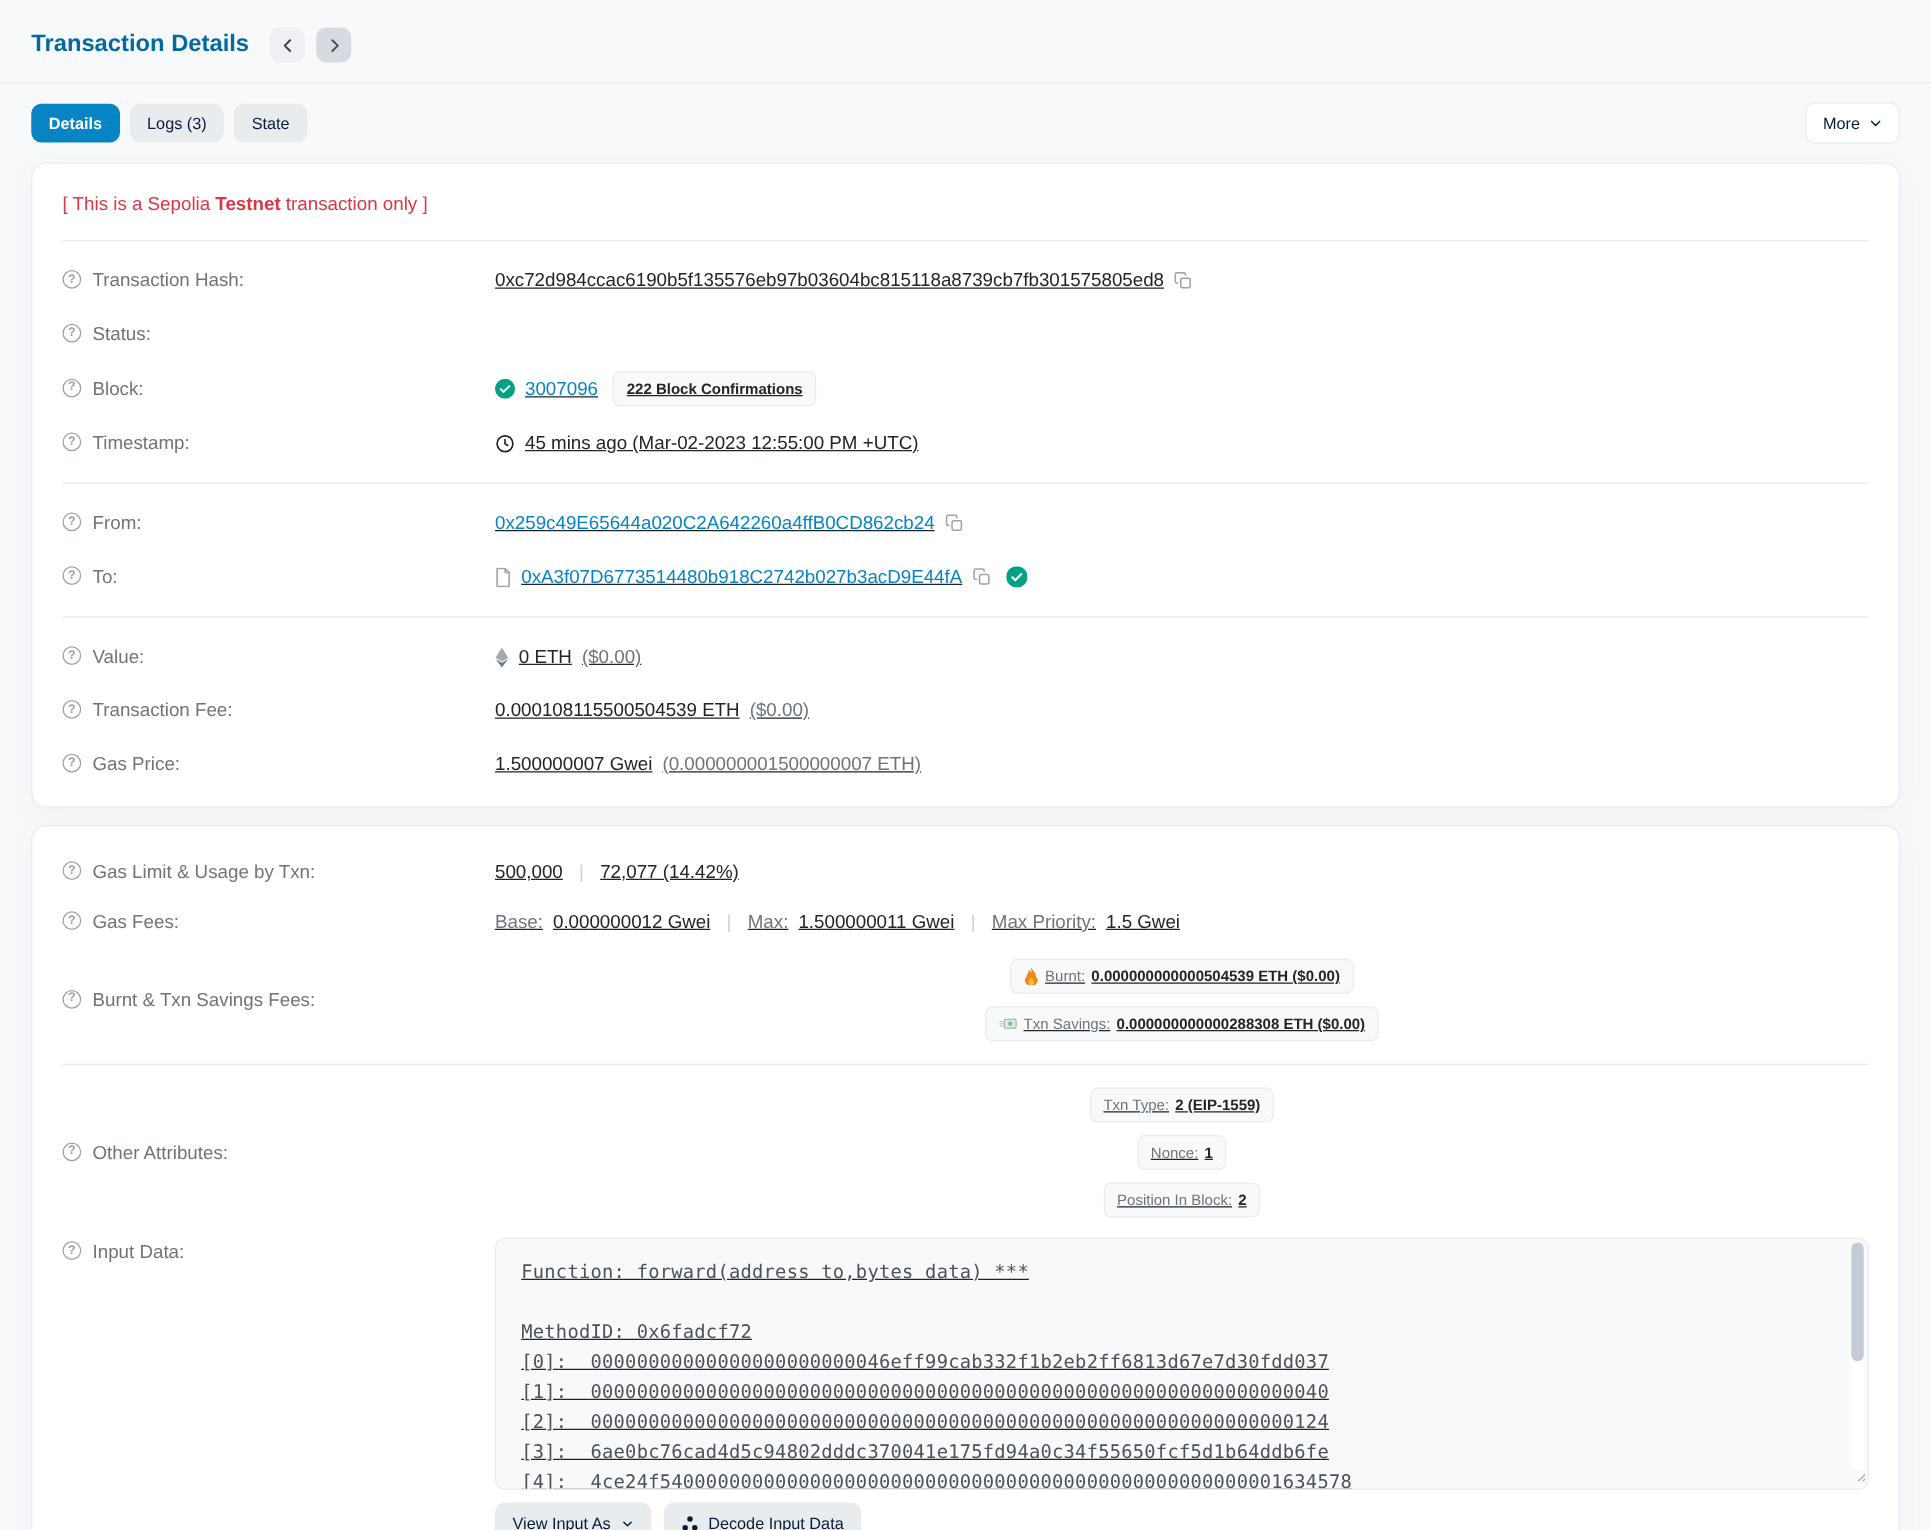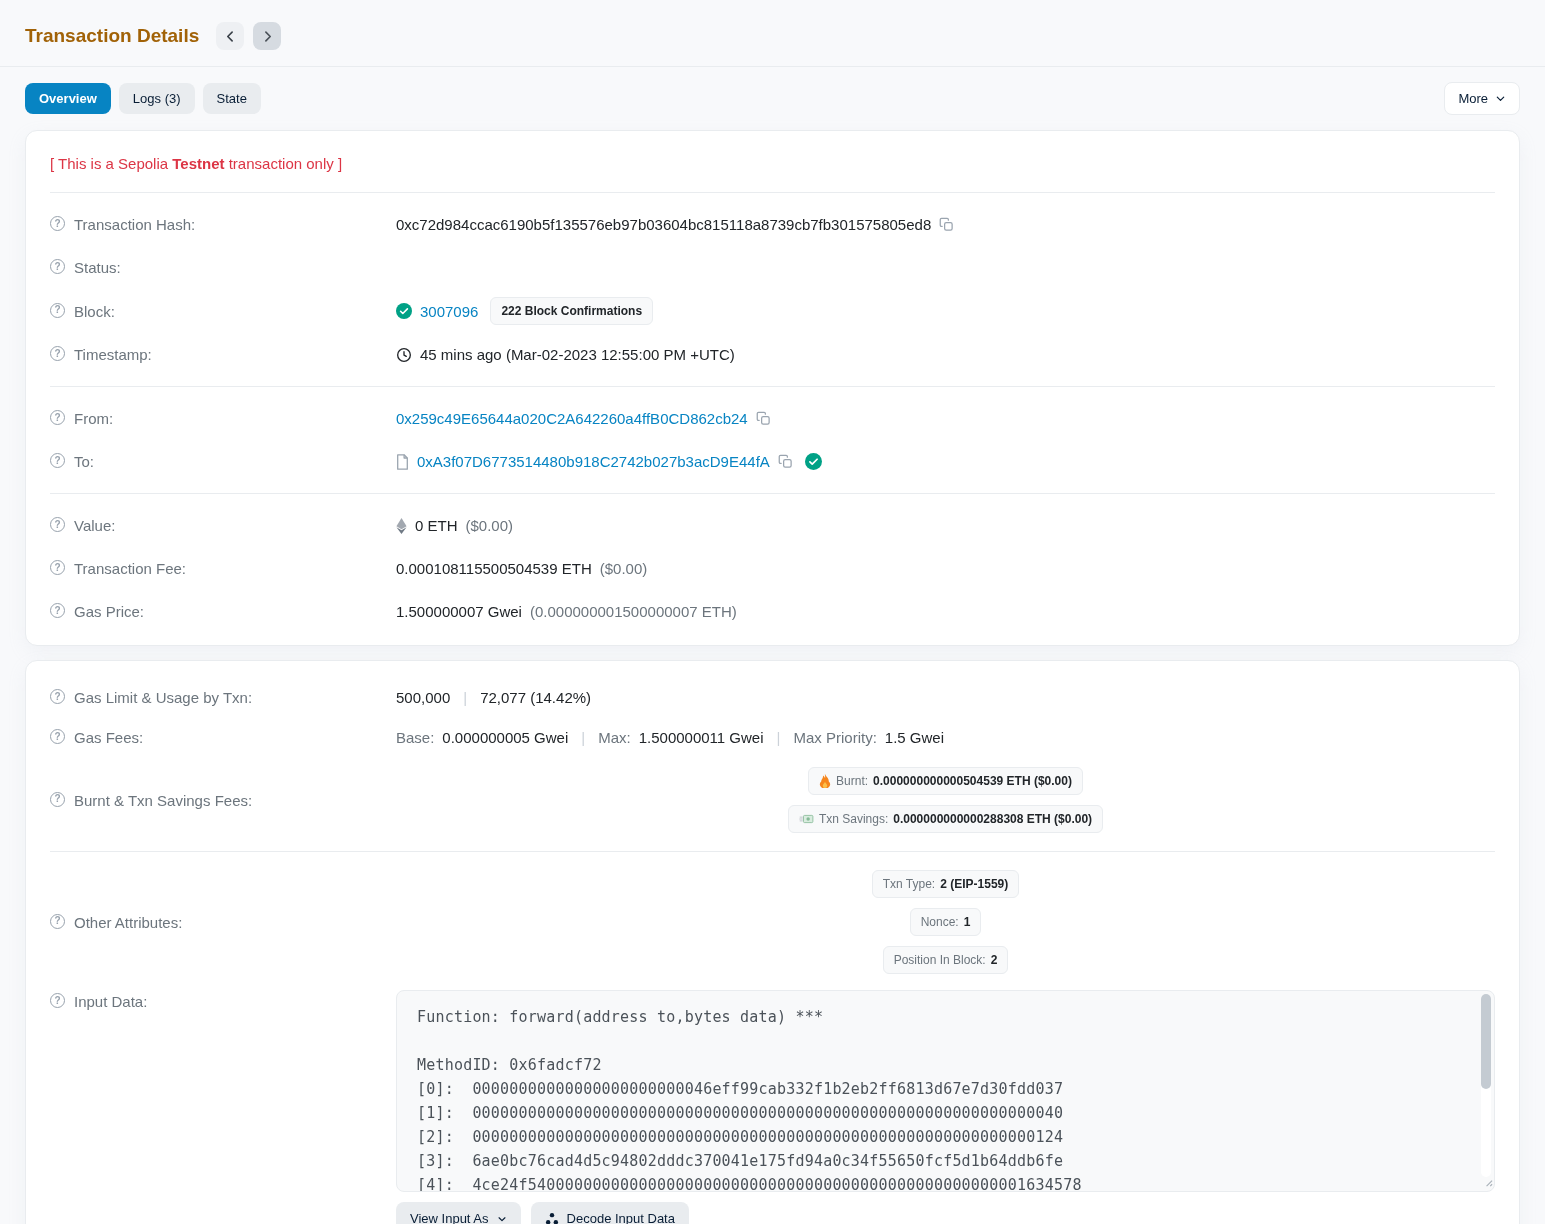--- a/index.html
+++ b/index.html
@@ -5,42 +5,42 @@
   * { box-sizing: border-box; }
   html,body { margin:0; padding:0; }
   body {
     width:1545px; height:1224px; overflow:hidden;
     background:#f8f9fb;
     font-family:"Liberation Sans", sans-serif;
     color:#212529;
   }
   
   .page-header { display:flex; align-items:center; gap:9px; padding:22px 25px 16px; border-bottom:1px solid #e9ecef; }
-  .page-title { font-size:19px; font-weight:700; color:#a16207; margin:0 8px 0 0; }
+  .page-title { font-size:19px; font-weight:700; color:#0369a1; margin:0 8px 0 0; }
   .nav-btn { width:28px; height:28px; border-radius:8px; border:none; display:inline-flex; align-items:center; justify-content:center; cursor:pointer; padding:0; }
   .nav-btn.prev { background:#eef0f3; }
   .nav-btn.next { background:#d6dbe1; }
   
   .tab-bar { display:flex; justify-content:space-between; align-items:center; padding:15px 25px; }
   .tabs { display:flex; gap:8px; }
   .tab { padding:8px 14px; border-radius:8px; font-size:13px; font-weight:500; border:none; background:#e9ecef; color:#081d35; cursor:pointer; }
   .tab.active { background:#0784c3; color:#fff; font-weight:600; }
   .more-btn { background:#fff; border:1px solid #e9ecef; border-radius:8px; padding:8px 13px; font-size:13px; color:#081d35; display:inline-flex; align-items:center; gap:7px; font-weight:500; cursor:pointer; }
   
   .card { background:#fff; border:1px solid #e9ecef; border-radius:12px; margin:0 25px 14px; padding:12px 24px; box-shadow:0 6px 18px rgba(180,190,205,.12); }
   .warning { color:#dc3545; font-size:15px; padding:12px 0 10px; }
   .warning b { font-weight:700; }
   hr.divider { border:none; border-top:1px solid #e9ecef; margin:10px 0; }
   
   .row { display:flex; align-items:center; padding:8px 0; font-size:15px; min-height:43px; }
   .row--top { align-items:flex-start; }
   .row--top .row-label { padding-top:3px; }
   .row-label { width:346px; flex-shrink:0; display:flex; align-items:flex-start; gap:9px; color:#6c757d; }
   .row-label--plain { padding-left:0; }
-  .row-value { display:flex; align-items:center; gap:8px; flex:1; color:#212529; }
+  .row-value { display:flex; align-items:center; gap:8px; flex:1; color:#212529;text-decoration:underline; }
   .row-value--col { display:block; }
   .help-icon { width:15px; height:15px; border:1.2px solid #98a2ad; color:#98a2ad; border-radius:50%; font-size:10px; line-height:1; display:inline-flex; align-items:center; justify-content:center; flex-shrink:0; }
   .help-icon::after { content:"?"; font-weight:600; }
   .link { color:#0784c3; text-decoration:none; cursor:pointer; }
   .muted { color:#6c757d; }
   .sep { color:#ccd2d9; margin:0 5px; }
   .icon-btn { background:none; border:none; padding:0; display:inline-flex; cursor:pointer; align-items:center; }
   
   .badge-success { display:inline-flex; align-items:center; gap:6px; background:#ecf9f5; border:1px solid #bfe9dc; color:#00a186; border-radius:6px; padding:5px 10px; font-size:12px; font-weight:500; }
   .badge { display:inline-flex; align-items:center; gap:5px; background:#f8f9fa; border:1px solid #e9ecef; border-radius:6px; padding:6px 10px; font-size:12px; color:#6c757d; white-space:nowrap; }
@@ -72,21 +72,21 @@
     <span style="display:inline-flex;">
       <svg width="13" height="13" viewBox="0 0 24 24" fill="none" stroke="#4a5158" stroke-width="3" stroke-linecap="round" stroke-linejoin="round">
           <polyline points="9 4 17 12 9 20"></polyline>
         </svg>
     </span>
   </button>
 </header>
 
 <div class="tab-bar">
   <div class="tabs">
-    <button class="tab active">Overview</button>
+    <button class="tab active">Details</button>
     <button class="tab">Logs (3)</button>
     <button class="tab">State</button>
   </div>
   <button class="more-btn">
     <span>More</span>
     <span style="display:inline-flex;">
       <svg width="11" height="11" viewBox="0 0 24 24" fill="none" stroke="#081d35" stroke-width="2.6" stroke-linecap="round" stroke-linejoin="round">
           <polyline points="5 9 12 16 19 9"></polyline>
         </svg>
     </span>
@@ -261,21 +261,21 @@
     </div>
   </div>
 
   <div class="row">
     <div class="row-label">
       <span class="help-icon"></span>
       <span>Gas Fees:</span>
     </div>
     <div class="row-value">
       <span class="muted">Base:</span>
-      <span>0.000000005 Gwei</span>
+      <span>0.000000012 Gwei</span>
       <span class="sep">|</span>
       <span class="muted">Max:</span>
       <span>1.500000011 Gwei</span>
       <span class="sep">|</span>
       <span class="muted">Max Priority:</span>
       <span>1.5 Gwei</span>
     </div>
   </div>
 
   <div class="row">

